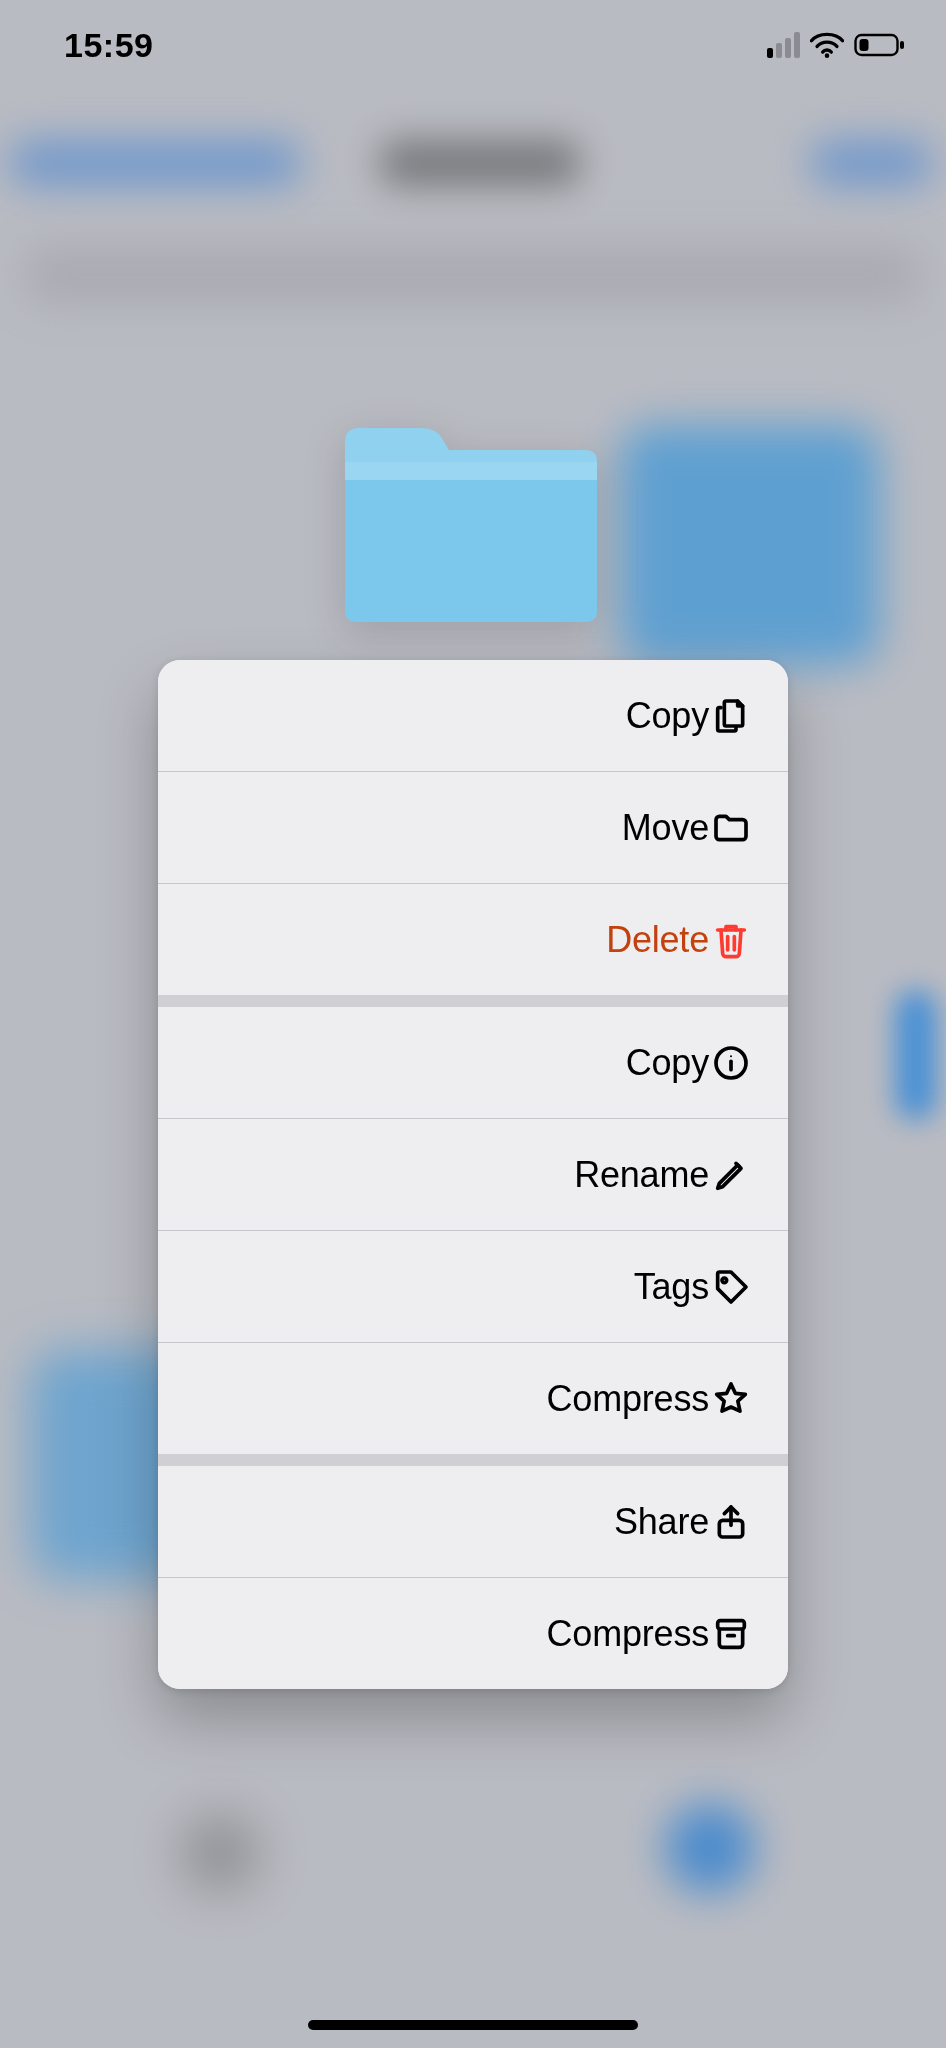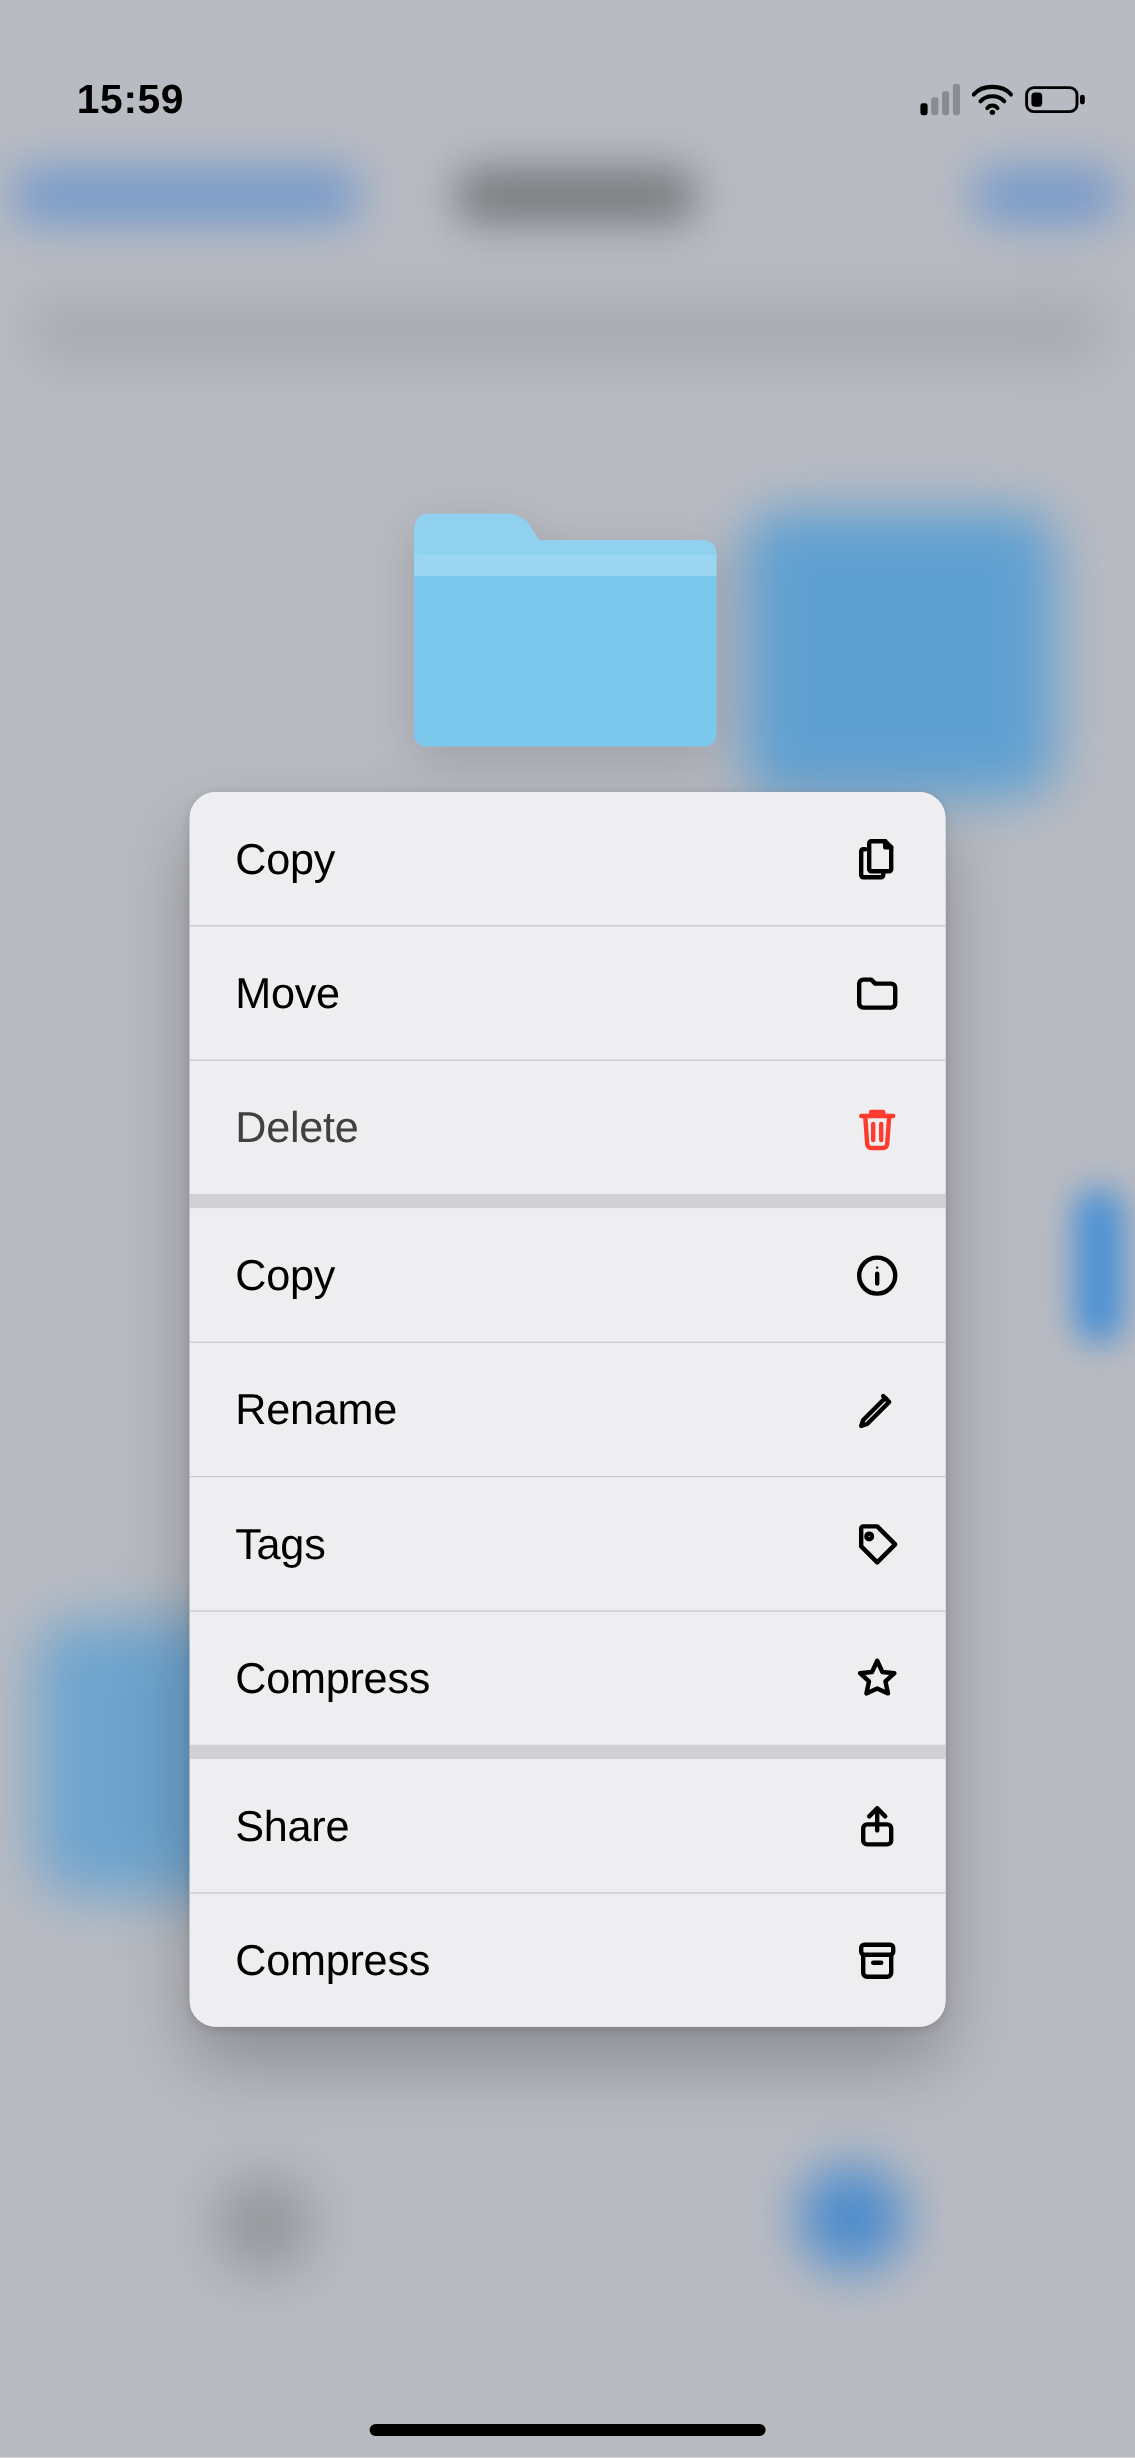--- a/index.html
+++ b/index.html
@@ -129,21 +129,20 @@
     top: 0; left: 0; right: 0;
     height: 90px;
     display: flex;
     align-items: center;
     justify-content: space-between;
     padding: 0 40px 0 64px;
     font-weight: 600;
     font-size: 34px;
     letter-spacing: 0.5px;
     color: #000;
-    margin-top: 38px;
   }
   .status-right { display: flex; align-items: center; gap: 10px; }
   .cell-bars { display:flex; align-items:flex-end; gap:3px; }
   .cell-bars span { width:6px; background:#000; border-radius:2px; }
   .cell-bars span.dim { background: rgba(0,0,0,.25); }
   .wifi svg, .battery svg { display:block; }
 
   
   .folder-preview {
     position: absolute;
@@ -170,23 +169,24 @@
     align-items: center;
     justify-content: space-between;
     padding: 0 35px 0 38px;
     height: 111px;
     font-size: 36px;
     letter-spacing: -0.2px;
     color: #000;
     background: #eeeef0;
     border-top: 1px solid #c7c7cb;
     cursor: pointer;
+    text-align: right;
   }
   .menu-item:first-child { border-top: none; }
-  .menu-item.danger { color: #404040; }
+  .menu-item.danger { color: #c2410c; }
   .menu-item.danger .mi-icon svg { stroke:#ff3b30; }
   .menu-sep {
     height: 12px;
     background: #cfcfd4;
   }
   .mi-label { flex: 1; }
   .mi-icon { width: 44px; height: 44px; display:flex; align-items:center; justify-content:center; }
   .mi-icon svg { width: 40px; height: 40px; stroke:#000; stroke-width:2.2; fill:none; stroke-linecap:round; stroke-linejoin:round; }
 
   

